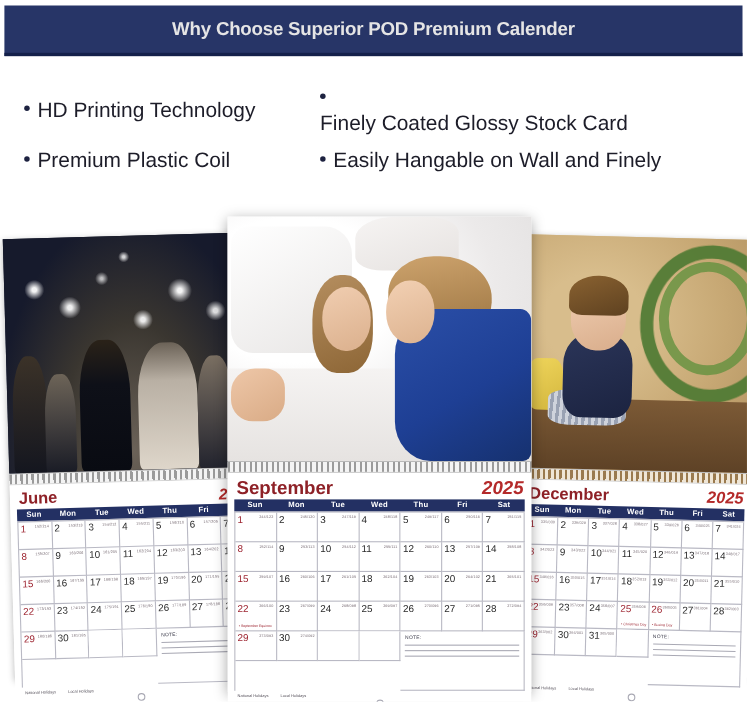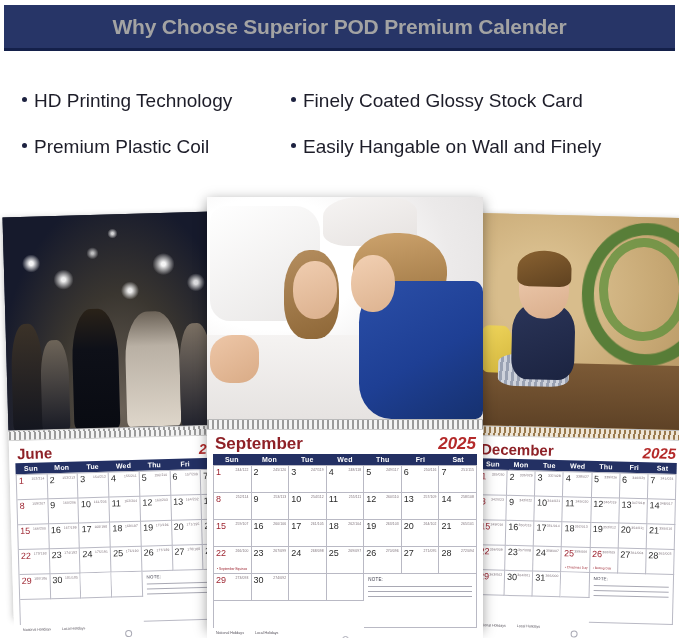--- a/index.html
+++ b/index.html
@@ -8,37 +8,37 @@
     font-family:"Liberation Sans","DejaVu Sans",sans-serif;
     position:relative;
   }
   
   .header-bar{
     position:absolute;left:4px;top:5px;width:671px;height:43px;
     background:#273567;border-bottom:3px solid #14204a;
     display:flex;align-items:center;justify-content:center;
   }
   .header-title{
-    color:#a3a3a3;font-size:21px;font-weight:bold;letter-spacing:-0.2px;
+    color:#e5e5e5;font-size:17px;font-weight:bold;letter-spacing:-0.2px;
     white-space:nowrap;
   }
   
   .features{
     position:absolute;left:0;top:78px;width:679px;height:95px;padding-left:32px;
   }
   .feat{
     position:absolute;display:flex;align-items:baseline;gap:7px;
     color:#1d1d29;font-size:19px;white-space:nowrap;
   }
   .feat .dot{
     width:5px;height:5px;border-radius:50%;background:#1d2240;
     flex:0 0 auto;position:relative;top:-5px;
   }
   .f0{left:22px;top:12px;}
-  .f1{left:291px;top:12px;}
+  .f1{left:291px;top:12px;flex-direction:column;}
   .f2{left:22px;top:58px;}
   .f3{left:291px;top:58px;}
 
   
   .stage{position:absolute;left:0;top:185px;width:679px;height:453px;}
 
   .cal{position:absolute;background:#ffffff;box-shadow:0 2px 7px rgba(0,0,0,0.30);}
   
   .cal-left{
     left:8px;top:26px;width:228px;height:400px;

